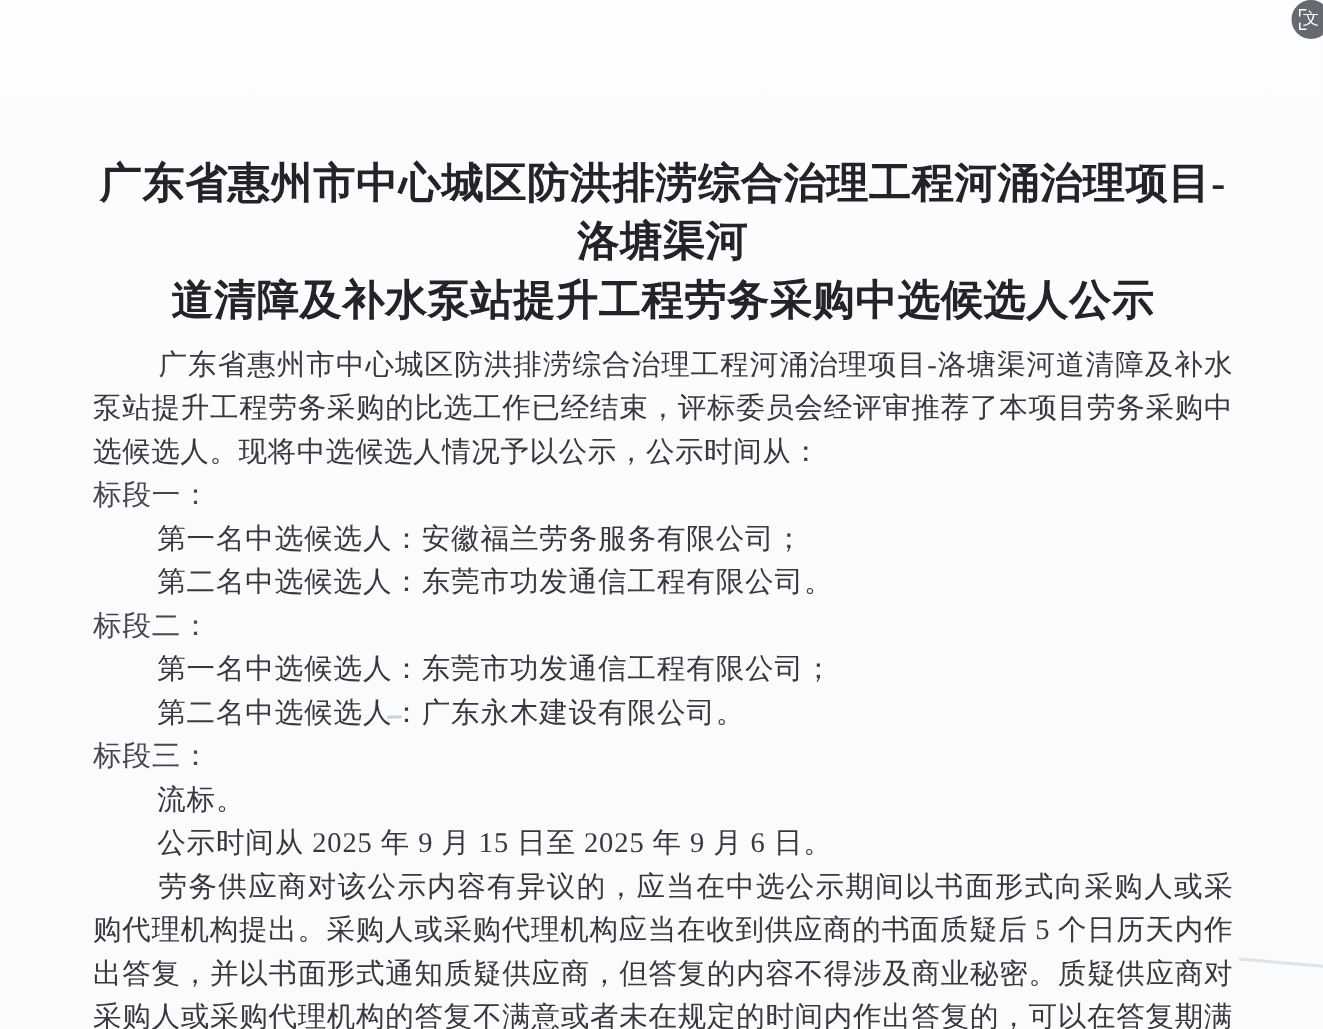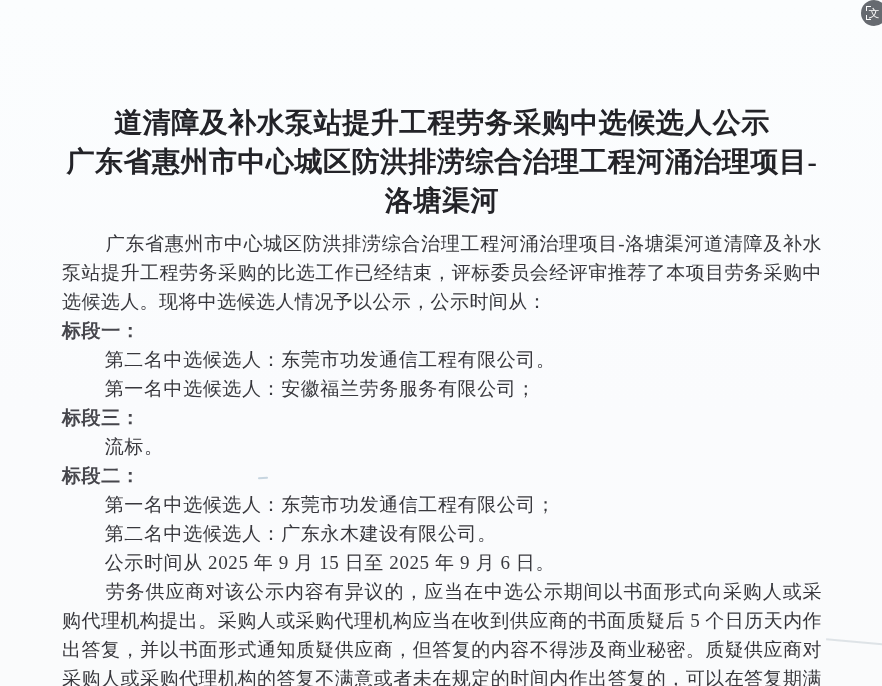--- a/index.html
+++ b/index.html
@@ -29,21 +29,20 @@
   .body-text { font-size: 19px; line-height: 29px; }
   .para {
     text-align: justify;
     text-indent: 2.3em;
     color: #38383d;
     letter-spacing: 0.4px;
   }
   .section-label {
     color: #46464c;
     letter-spacing: 0.6px;
-    font-weight: bold;
   }
   .sub-item {
     padding-left: 2.25em;
     color: #38383d;
     letter-spacing: 0.6px;
   }
   
   .smudge-dash {
     position: absolute;
     left: 258px; top: 477px;
@@ -95,43 +94,43 @@
     border-left: 1.5px solid #fff;
     border-bottom: 1.5px solid #fff;
   }
 </style>
 </head>
 <body>
 
 <div class="page">
 
   <h1 class="title">
+    <span class="title-line">广东省惠州市中心城区防洪排涝综合治理工程河涌治理项目-洛塘渠河</span>
     <span class="title-line">道清障及补水泵站提升工程劳务采购中选候选人公示</span>
-    <span class="title-line">广东省惠州市中心城区防洪排涝综合治理工程河涌治理项目-洛塘渠河</span>
   </h1>
 
   <div class="body-text">
 
     <p class="para">广东省惠州市中心城区防洪排涝综合治理工程河涌治理项目-洛塘渠河道清障及补水泵站提升工程劳务采购的比选工作已经结束，评标委员会经评审推荐了本项目劳务采购中选候选人。现将中选候选人情况予以公示，公示时间从：</p>
 
     <div>
       <div class="section-label">标段一：</div>
+      <div class="sub-item">第一名中选候选人：安徽福兰劳务服务有限公司；</div>
       <div class="sub-item">第二名中选候选人：东莞市功发通信工程有限公司。</div>
-      <div class="sub-item">第一名中选候选人：安徽福兰劳务服务有限公司；</div>
-    </div>
-
-    <div>
-      <div class="section-label">标段三：</div>
-      <div class="sub-item">流标。</div>
     </div>
 
     <div>
       <div class="section-label">标段二：</div>
       <div class="sub-item">第一名中选候选人：东莞市功发通信工程有限公司；</div>
       <div class="sub-item">第二名中选候选人：广东永木建设有限公司。</div>
+    </div>
+
+    <div>
+      <div class="section-label">标段三：</div>
+      <div class="sub-item">流标。</div>
     </div>
 
     <div class="sub-item">公示时间从 2025 年 9 月 15 日至 2025 年 9 月 6 日。</div>
 
     <p class="para">劳务供应商对该公示内容有异议的，应当在中选公示期间以书面形式向采购人或采购代理机构提出。采购人或采购代理机构应当在收到供应商的书面质疑后 5 个日历天内作出答复，并以书面形式通知质疑供应商，但答复的内容不得涉及商业秘密。质疑供应商对采购人或采购代理机构的答复不满意或者未在规定的时间内作出答复的，可以在答复期满后 5 个日历天内向采购人的监督管理部门投诉。</p>
 
   </div>
 
   <div class="smudge-dash"></div>
   <div class="scan-line"></div>

